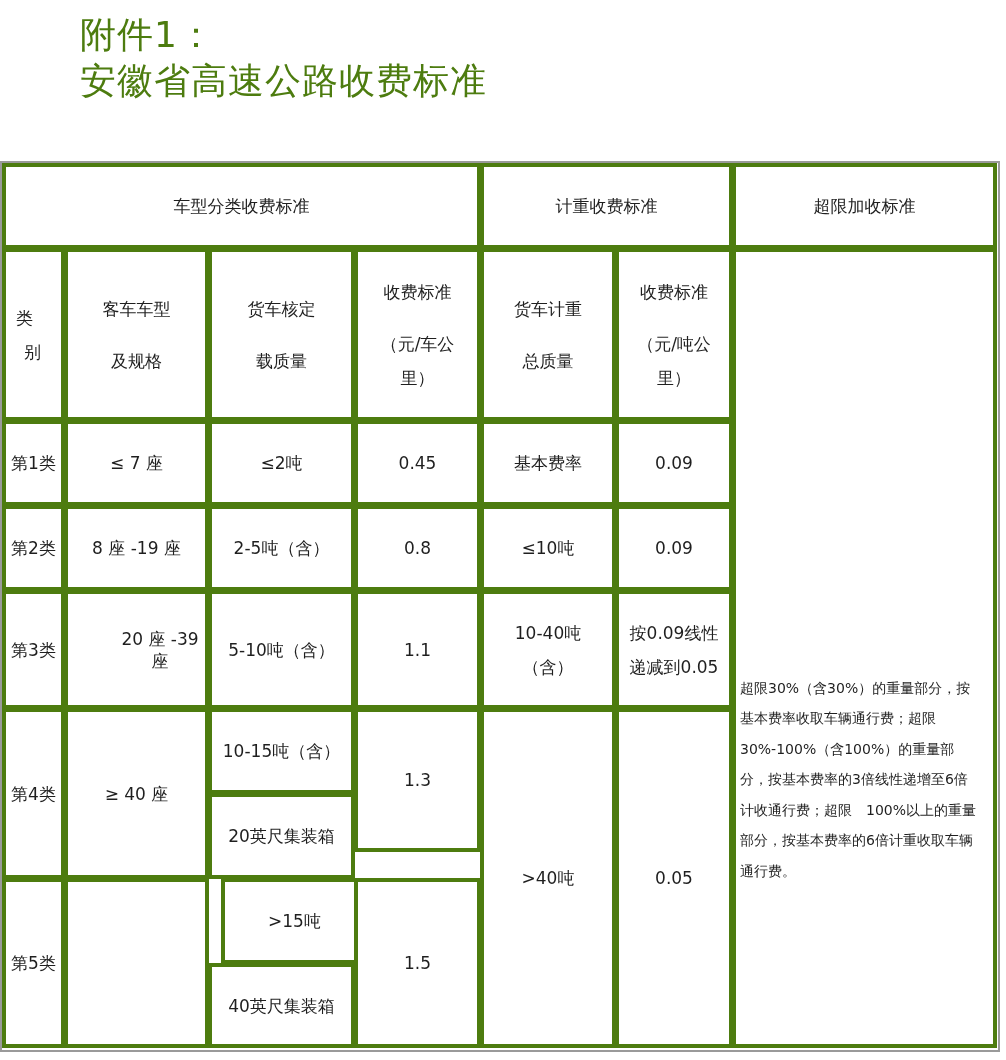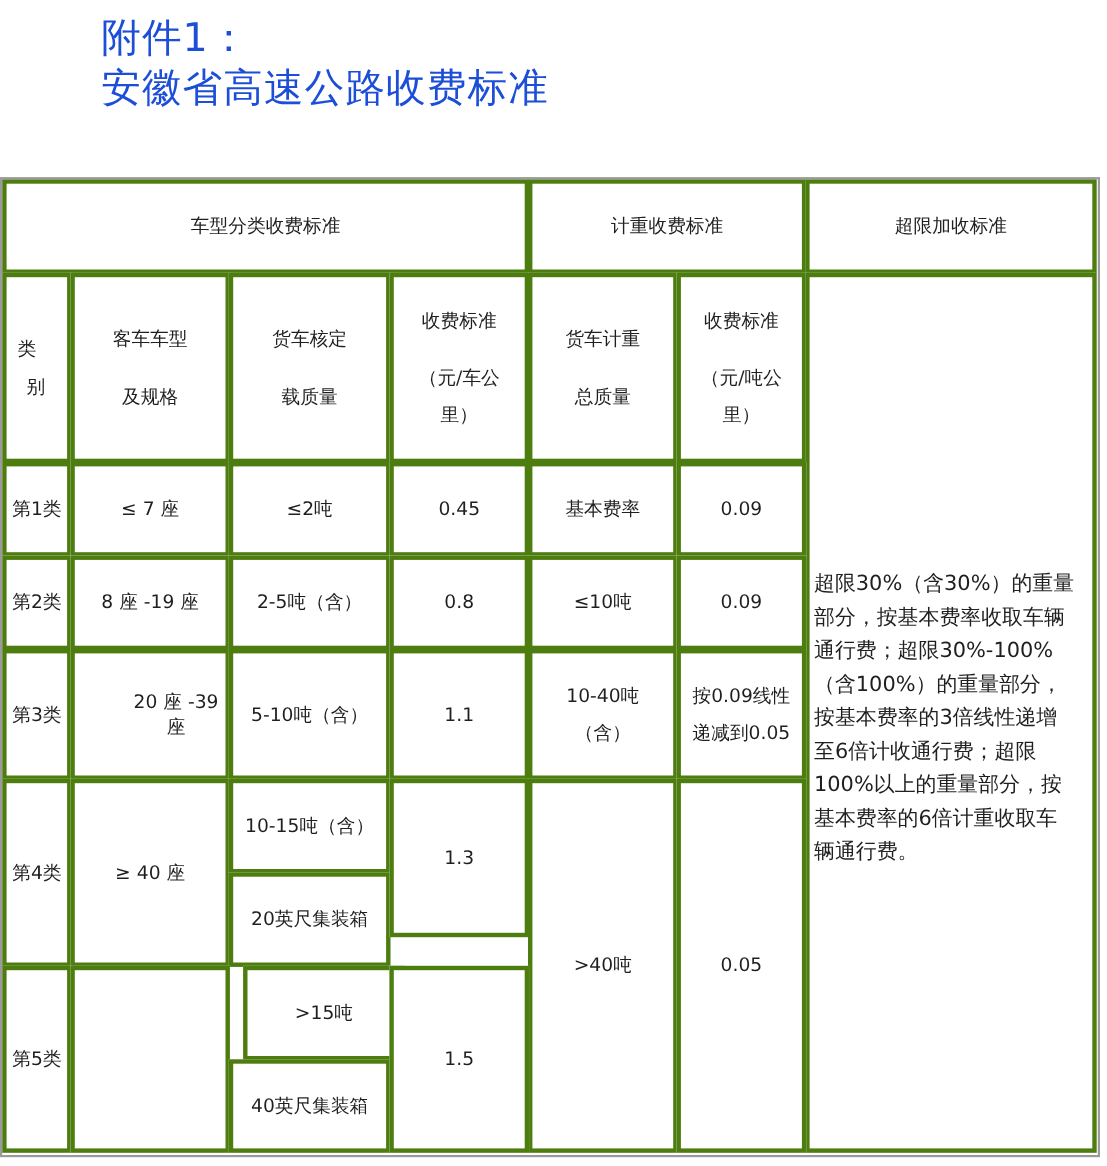--- a/index.html
+++ b/index.html
@@ -1,28 +1,28 @@
 <!DOCTYPE html>
 <html><head>
 <meta charset="utf-8">
 <style>
   html, body { margin:0; padding:0; background:#ffffff; }
   body { width:1006px; height:1060px; position:relative; overflow:hidden;
          font-family:"DejaVu Sans","Liberation Sans",sans-serif; color:#1a1a1a; }
   .title { position:absolute; left:80px; top:12px; font-size:36px; line-height:46px;
-           font-weight:normal; color:#1d4ed8; letter-spacing:1px;margin-left:12px; }
+           font-weight:normal; color:#4d7c0f; letter-spacing:1px; }
   .title div { white-space:nowrap; }
   .cell { position:absolute; box-sizing:border-box; border:4px solid #4d7c0f;
           display:flex; align-items:center; justify-content:center; text-align:center;
           font-size:17px; line-height:22px; color:#1f1f1f; background:#fff; }
   .hdr { font-size:17px; }
   .multi { flex-direction:column; }
   .multi span { display:block; }
-  .note { justify-content:flex-start; align-items:flex-start; text-align:left;
-          padding:263px 16px 0 4px; font-size:19px; line-height:30.5px; }
+  .note { justify-content:flex-start; align-items:center; text-align:left;
+          padding:263px 16px 0 4px; font-size:14px; line-height:30.5px; }
 </style>
 </head>
 <body>
 
 <div class="title">
   <div>附件1：</div>
   <div>安徽省高速公路收费标准</div>
 </div>
 
 <div>

